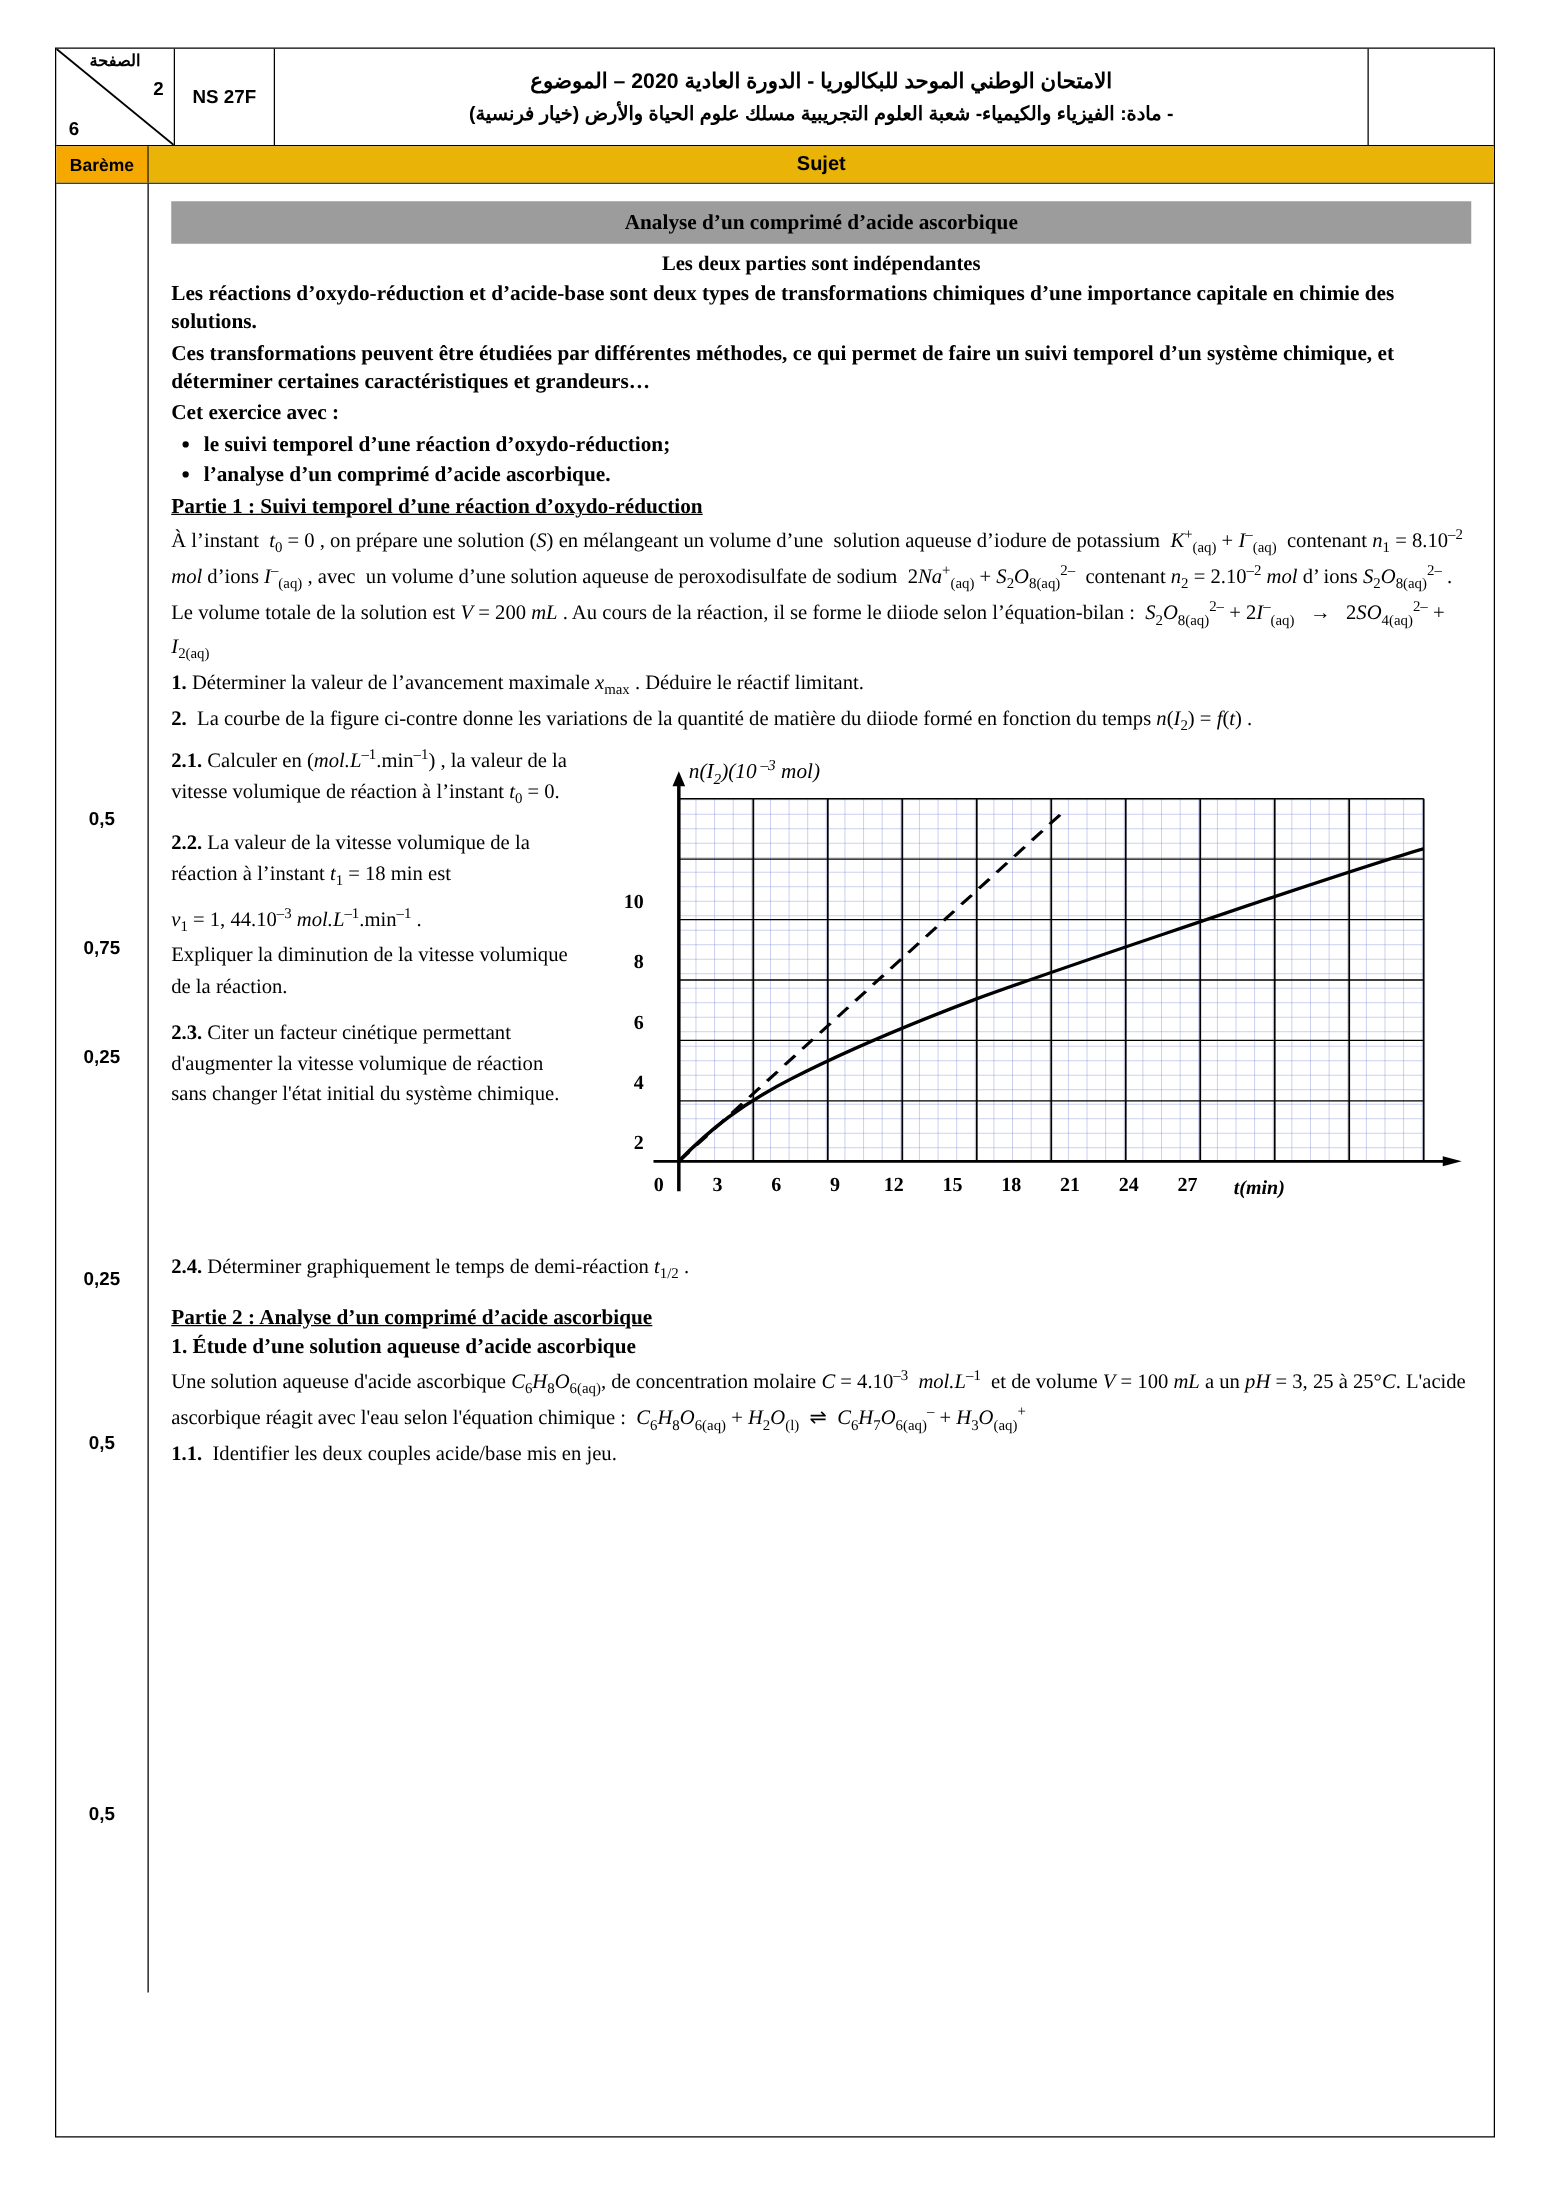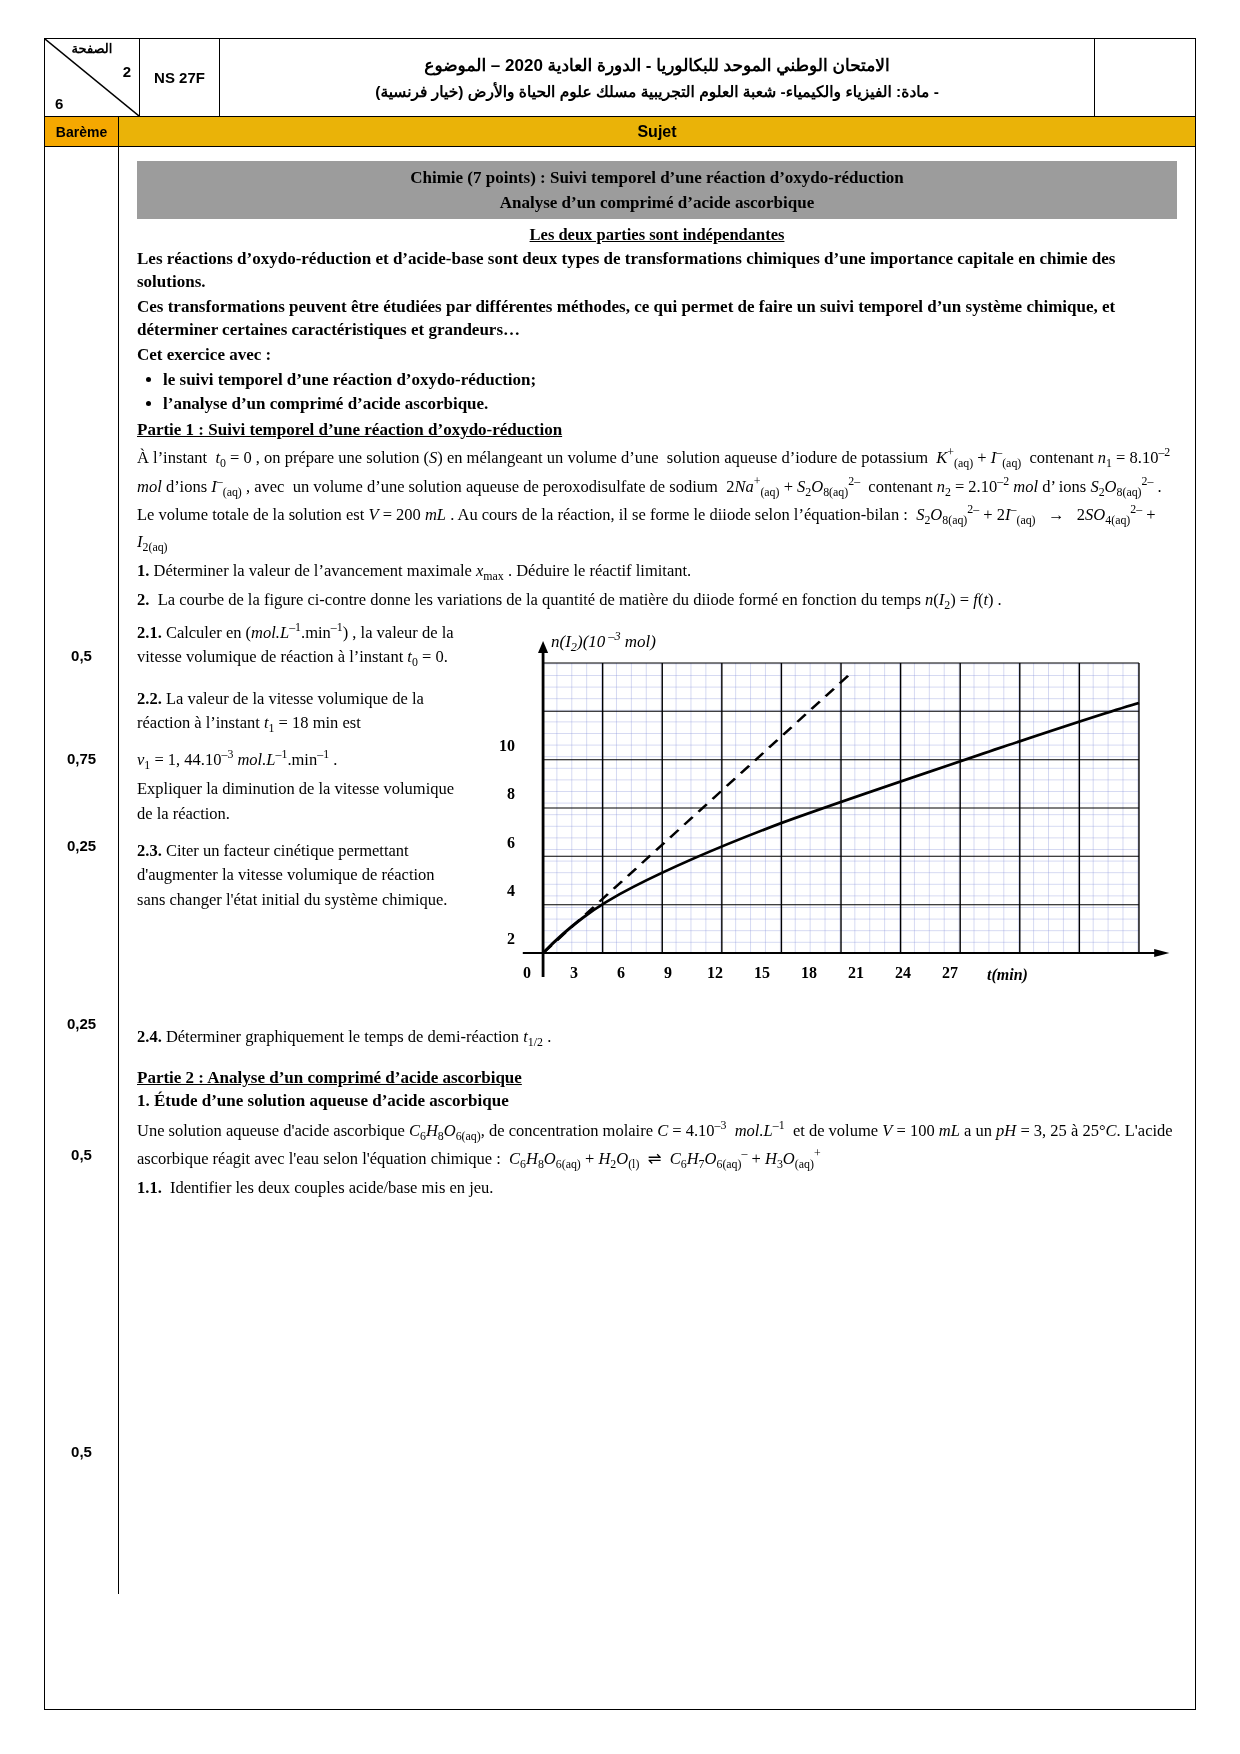--- a/index.html
+++ b/index.html
@@ -67,21 +67,21 @@
     font-family:"Liberation Sans",sans-serif;font-size:15px;font-weight:bold;
   }
   .col-bareme .bm{position:absolute;width:100%;text-align:center;}
   .col-main{flex:1;box-sizing:border-box;padding:14px 18px 0 18px;position:relative;}
 
   .titlebox{
     background:#9c9c9c;text-align:center;font-weight:bold;font-size:17px;
     padding:5px 0 4px 0;line-height:1.45;
   }
   .subtitle-u{
-    text-align:center;font-weight:bold;font-size:16.5px;text-decoration:underline;
+    text-align:center;font-weight:bold;font-size:16.5px;
     margin-top:6px;
   }
   p.t{margin:3px 0 0 0;font-size:17px;line-height:1.32;font-weight:bold;}
   p.n{margin:4px 0 0 0;font-size:16.5px;line-height:1.5;font-weight:normal;}
   .bullets{margin:2px 0 0 0;padding-left:26px;}
   .bullets li{font-size:17px;font-weight:bold;line-height:1.4;}
   .sec{font-size:17px;font-weight:bold;text-decoration:underline;margin-top:4px;}
   .sec span.nu{text-decoration:none;}
   i{font-style:italic;}
   sub{font-size:.72em;}
@@ -141,21 +141,20 @@
         <div class="bm" style="top:603px">0,75</div>
         <div class="bm" style="top:690px">0,25</div>
         <div class="bm" style="top:868px">0,25</div>
         <div class="bm" style="top:999px">0,5</div>
         <div class="bm" style="top:1296px">0,5</div>
       </div>
 
       <div class="col-main">
 
         <div class="titlebox">
-          <div>Chimie (7 points) : Suivi temporel d’une réaction d’oxydo-réduction</div>
           <div>Analyse d’un comprimé d’acide ascorbique</div>
         </div>
 
         <div class="subtitle-u">Les deux parties sont indépendantes</div>
 
         <p class="t">Les réactions d’oxydo-réduction et d’acide-base sont deux types de transformations chimiques d’une importance capitale en chimie des solutions.</p>
         <p class="t">Ces transformations peuvent être étudiées par différentes méthodes, ce qui permet de faire un suivi temporel d’un système chimique, et déterminer certaines caractéristiques et grandeurs…</p>
         <p class="t">Cet exercice avec :</p>
         <ul class="bullets">
           <li>le suivi temporel d’une réaction d’oxydo-réduction;</li>

